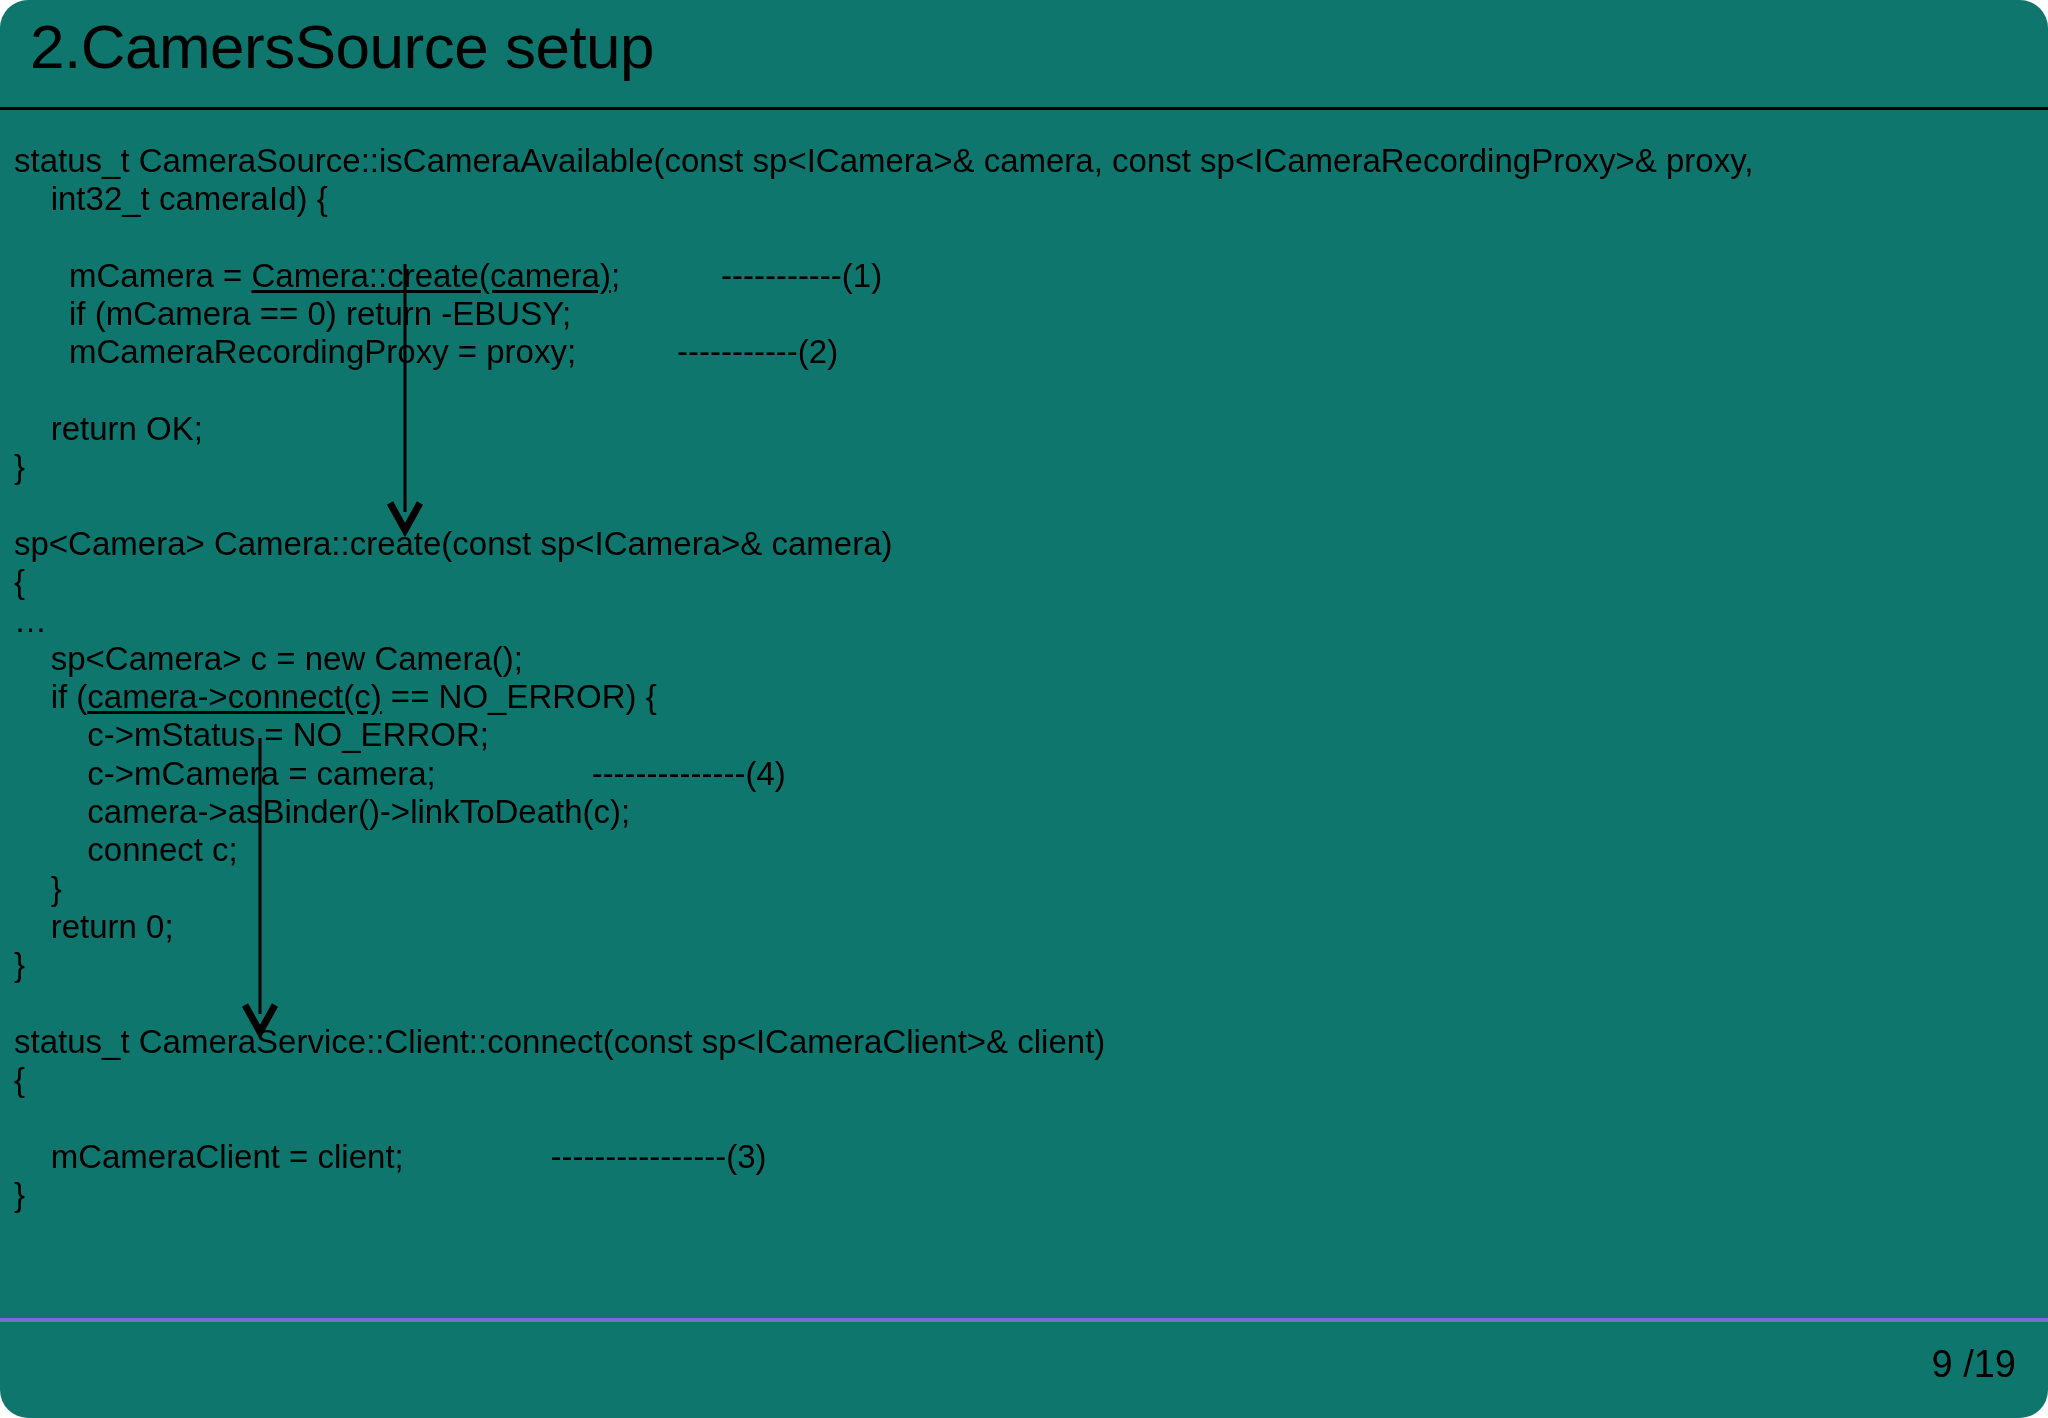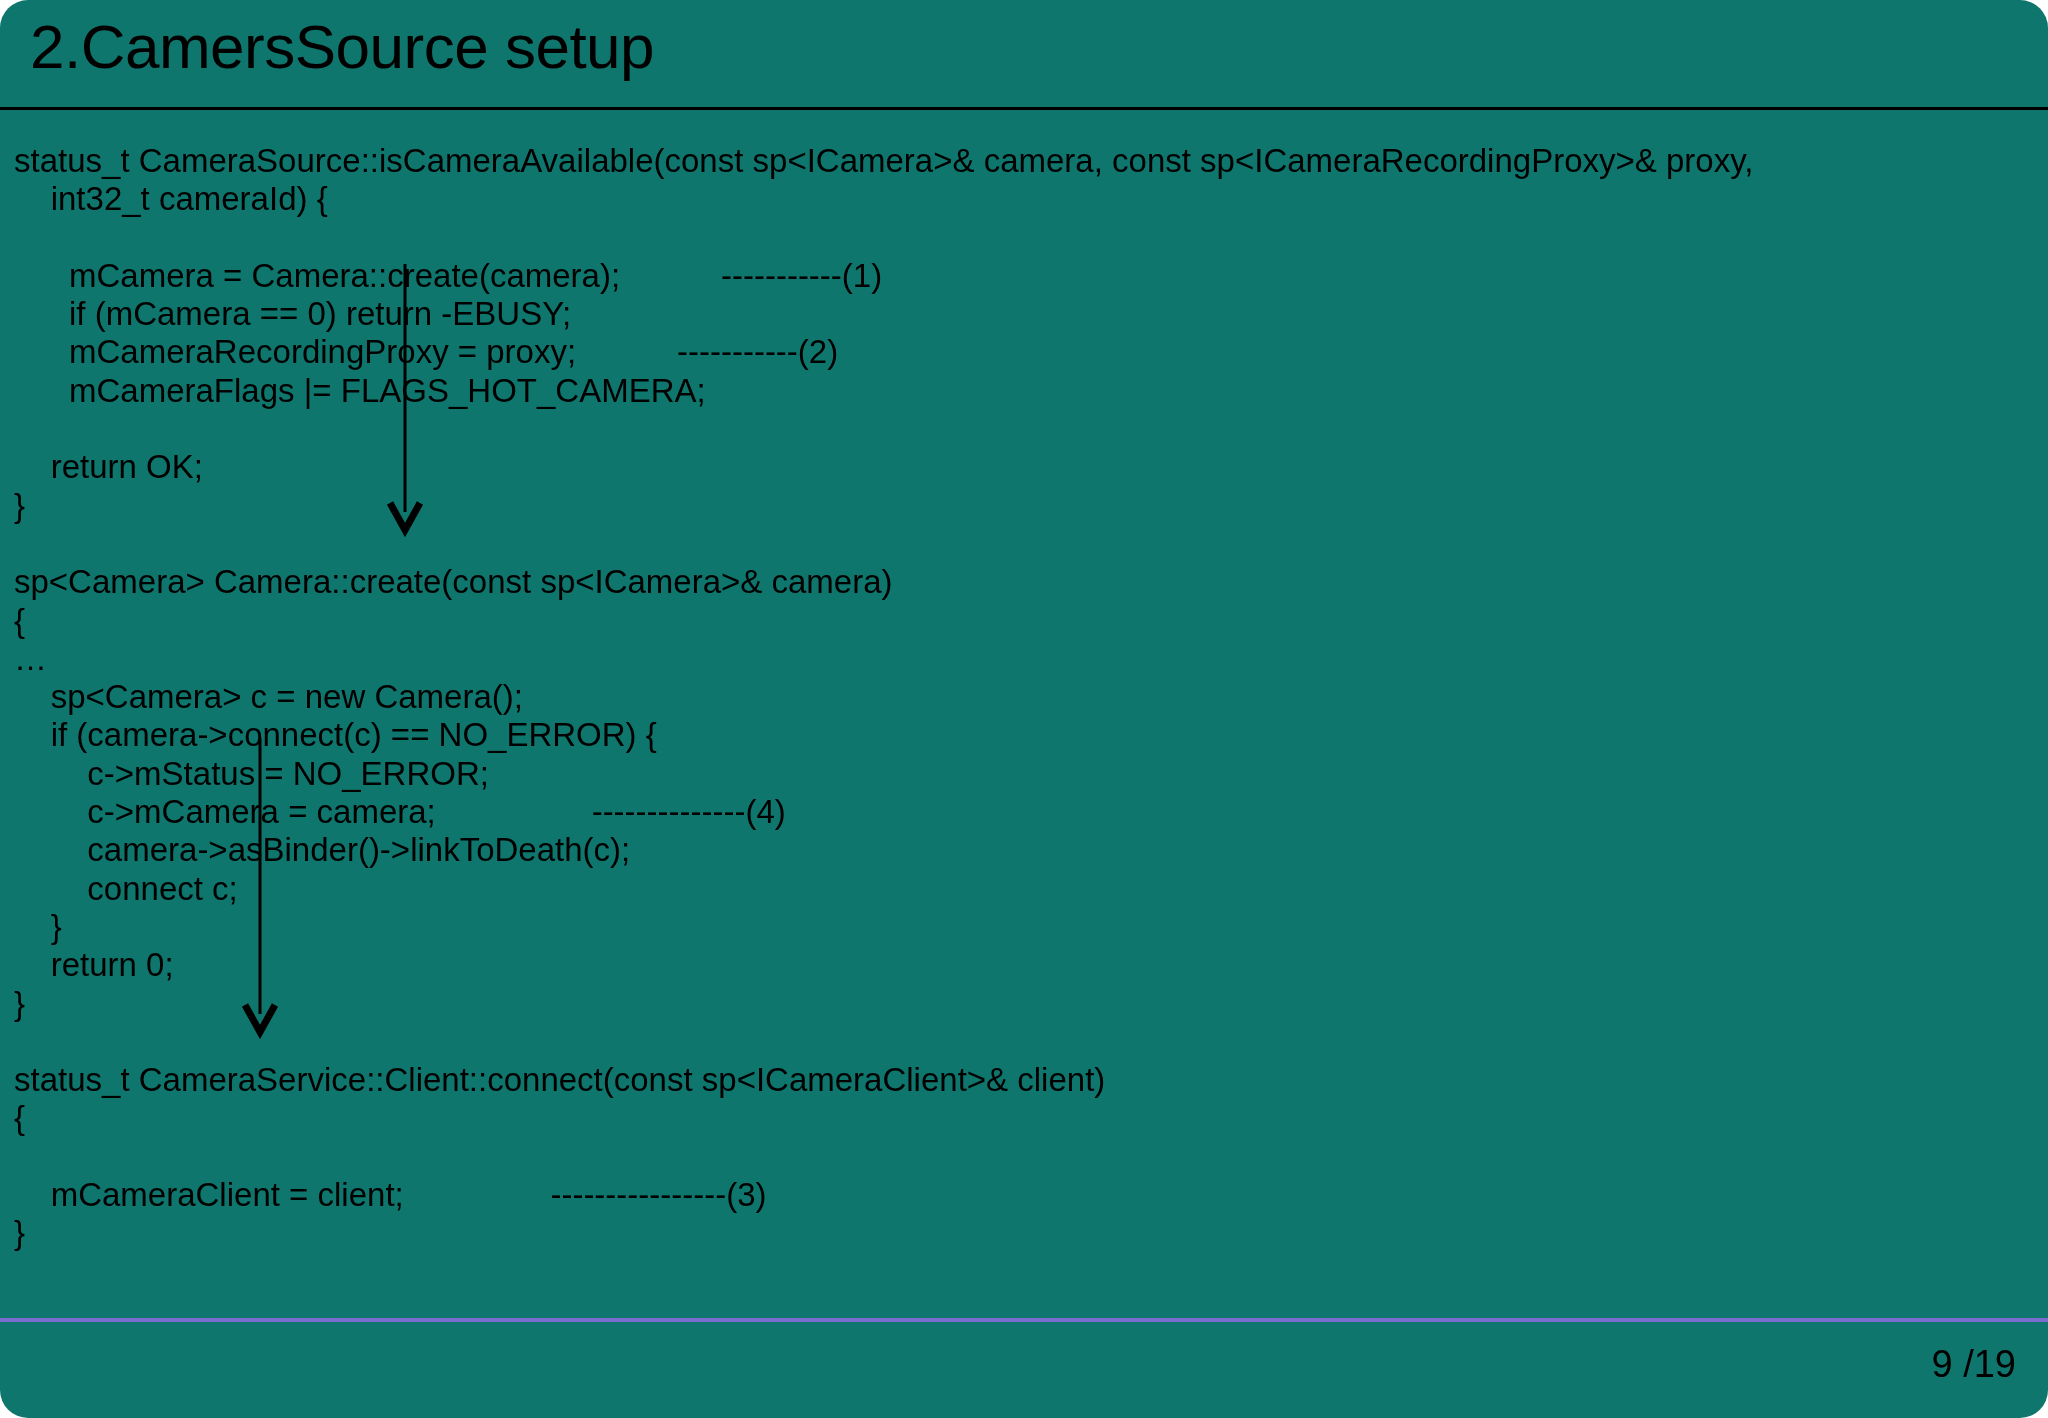--- a/index.html
+++ b/index.html
@@ -53,20 +53,21 @@
     font-size: 33px;
     line-height: 38.3px;
     white-space: pre;
     color: #000000;
     height: 38.3px;
   }
   .code-line.blank {
     height: 38.3px;
   }
   .u {
+    text-decoration: underline;
     text-underline-offset: 3px;
   }
 
   
   .arrow-svg {
     position: absolute;
     left: 0;
     top: 0;
     width: 2048px;
     height: 1418px;
@@ -102,21 +103,20 @@
 
   <div class="title-rule"></div>
 
   <div class="code-area">
     <div class="code-line">status_t CameraSource::isCameraAvailable(const sp&lt;ICamera&gt;&amp; camera, const sp&lt;ICameraRecordingProxy&gt;&amp; proxy,</div>
     <div class="code-line">    int32_t cameraId) {</div>
     <div class="code-line blank"></div>
     <div class="code-line"><span>      mCamera = </span><span class="u">Camera::create(camera)</span><span>;           -----------(1)</span></div>
     <div class="code-line">      if (mCamera == 0) return -EBUSY;</div>
     <div class="code-line">      mCameraRecordingProxy = proxy;           -----------(2)</div>
-    <div class="code-line">      mCameraFlags |= FLAGS_HOT_CAMERA;</div>
     <div class="code-line blank"></div>
     <div class="code-line">    return OK;</div>
     <div class="code-line">}</div>
     <div class="code-line blank"></div>
     <div class="code-line">sp&lt;Camera&gt; Camera::create(const sp&lt;ICamera&gt;&amp; camera)</div>
     <div class="code-line">{</div>
     <div class="code-line">…</div>
     <div class="code-line">    sp&lt;Camera&gt; c = new Camera();</div>
     <div class="code-line"><span>    if (</span><span class="u">camera-&gt;connect(c)</span><span> == NO_ERROR) {</span></div>
     <div class="code-line">        c-&gt;mStatus = NO_ERROR;</div>

